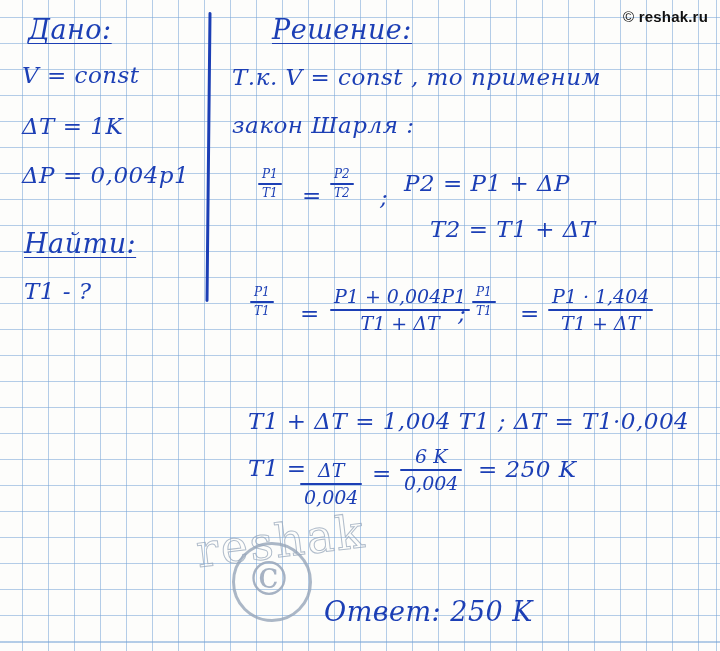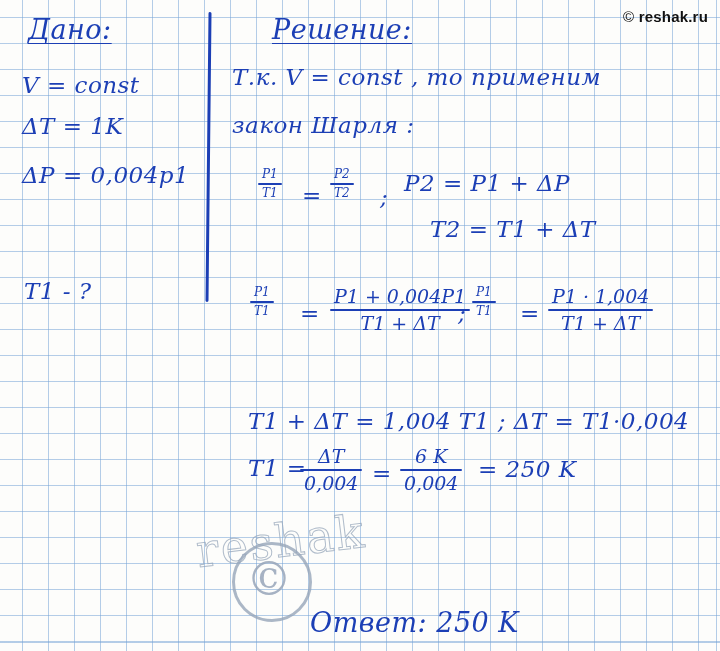--- a/index.html
+++ b/index.html
@@ -130,24 +130,25 @@
 
   <div id="copyright">
     <span class="sym">©</span>
     <span>reshak.ru</span>
   </div>
 
   <div id="divider"></div>
 
   <div class="hand big u" style="left:28px; top:14px;">Дано:</div>
 
-  <div class="hand med" style="left:22px; top:62px;margin-top:10px;">V = const</div>
+  <div class="hand med" style="left:22px; top:62px;">V = const</div>
   <div class="hand med" style="left:22px; top:113px;">ΔT = 1K</div>
   <div class="hand med" style="left:22px; top:162px;">ΔP = 0,004р1</div>
 
+  <div class="hand big u" style="left:24px; top:228px;">Найти:</div>
   <div class="hand med" style="left:24px; top:278px;">T1 - ?</div>
 
   <div class="hand big u" style="left:272px; top:14px;">Решение:</div>
 
   <div class="hand med" style="left:232px; top:64px;">Т.к.  V = const , то применим</div>
   <div class="hand med" style="left:232px; top:112px;">закон Шарля :</div>
 
   <div class="frac f20" style="left:258px; top:168px;">
     <span class="num">P1</span>
     <span class="bar"></span>
@@ -175,42 +176,42 @@
     <span class="den">T1 + ΔT</span>
   </div>
   <div class="hand med" style="left:458px; top:300px;">;</div>
   <div class="frac f20" style="left:472px; top:286px;">
     <span class="num">P1</span>
     <span class="bar"></span>
     <span class="den">T1</span>
   </div>
   <div class="hand med" style="left:520px; top:300px;">=</div>
   <div class="frac f19" style="left:548px; top:286px;">
-    <span class="num">P1 · 1,004</span>
+    <span class="num">P1 · 1,404</span>
     <span class="bar"></span>
     <span class="den">T1 + ΔT</span>
   </div>
 
   <div class="hand med" style="left:248px; top:408px;">T1 + ΔT = 1,004 T1 ;  ΔT = T1·0,004</div>
 
   <div class="hand med" style="left:248px; top:455px;">T1 =</div>
-  <div class="frac f19" style="left:300px; top:446px;">
+  <div class="frac f19" style="left:300px; top:460px;">
     <span class="num">ΔT</span>
     <span class="bar"></span>
     <span class="den">0,004</span>
   </div>
   <div class="hand med" style="left:372px; top:460px;">=</div>
   <div class="frac f19" style="left:400px; top:446px;">
     <span class="num">6 K</span>
     <span class="bar"></span>
     <span class="den">0,004</span>
   </div>
   <div class="hand med" style="left:478px; top:456px;">= 250 K</div>
 
-  <div class="hand big" style="left:310px; top:596px;margin-top:11px;">Ответ: 250 K</div>
+  <div class="hand big" style="left:324px; top:596px;">Ответ: 250 K</div>
 
   <div id="watermark">
     <div class="wm-text">reshak</div>
     <div class="wm-circle"></div>
     <div class="wm-c">©</div>
   </div>
 
 </div>
 
 </body></html>

